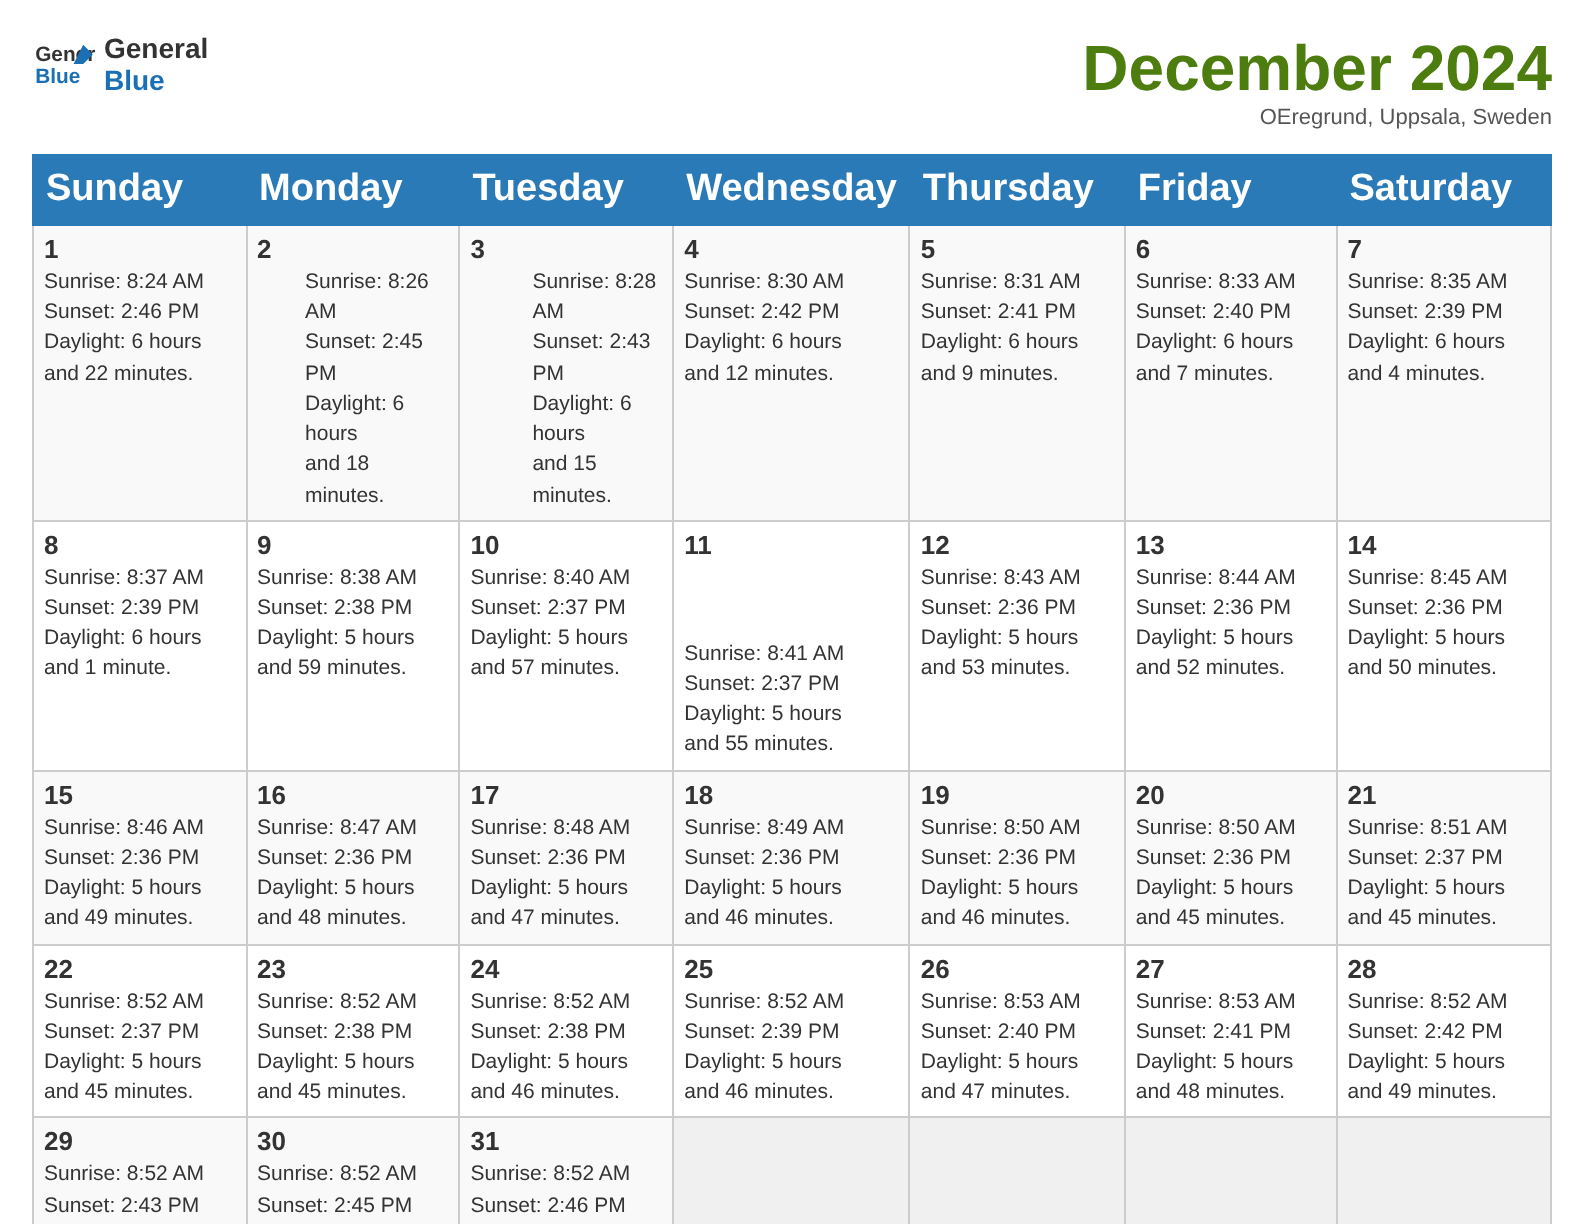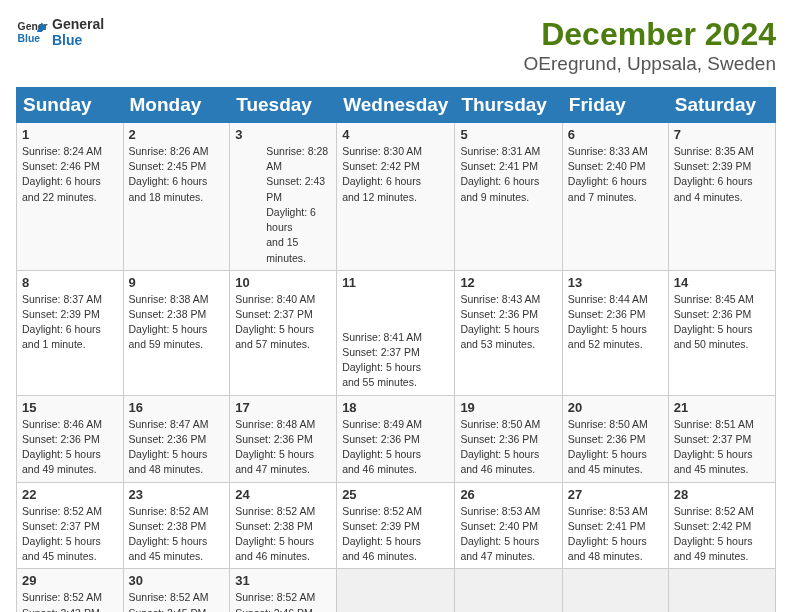--- a/index.html
+++ b/index.html
@@ -27,21 +27,21 @@
     }
     .title-block {
       text-align: right;
     }
     .calendar-title {
       font-size: 32px;
       font-weight: bold;
       color: #4d7c0f;
     }
     .calendar-subtitle {
-      font-size: 19px;
+      font-size: 11px;
       color: #555;
     }
     table {
       width: 100%;
       border-collapse: collapse;
       font-size: 11px;
     }
     thead tr th {
       background-color: #2a7ab8;
       color: #fff;
@@ -115,21 +115,21 @@
       <tr>
         <td>
           <span class="day-num">1</span>
           <div class="day-info" style="white-space: pre-line;">Sunrise: 8:24 AM
 Sunset: 2:46 PM
 Daylight: 6 hours
 and 22 minutes.</div>
         </td>
         <td>
           <span class="day-num">2</span>
-          <div class="day-info" style="white-space: pre-line;">Sunrise: 8:26 AM
+          <div class="day-info" style="white-space: pre-line; margin-left: 24px;">Sunrise: 8:26 AM
 Sunset: 2:45 PM
 Daylight: 6 hours
 and 18 minutes.</div>
         </td>
         <td>
           <span class="day-num">3</span>
           <div class="day-info" style="white-space: pre-line; margin-left: 31px;">Sunrise: 8:28 AM
 Sunset: 2:43 PM
 Daylight: 6 hours
 and 15 minutes.</div>

